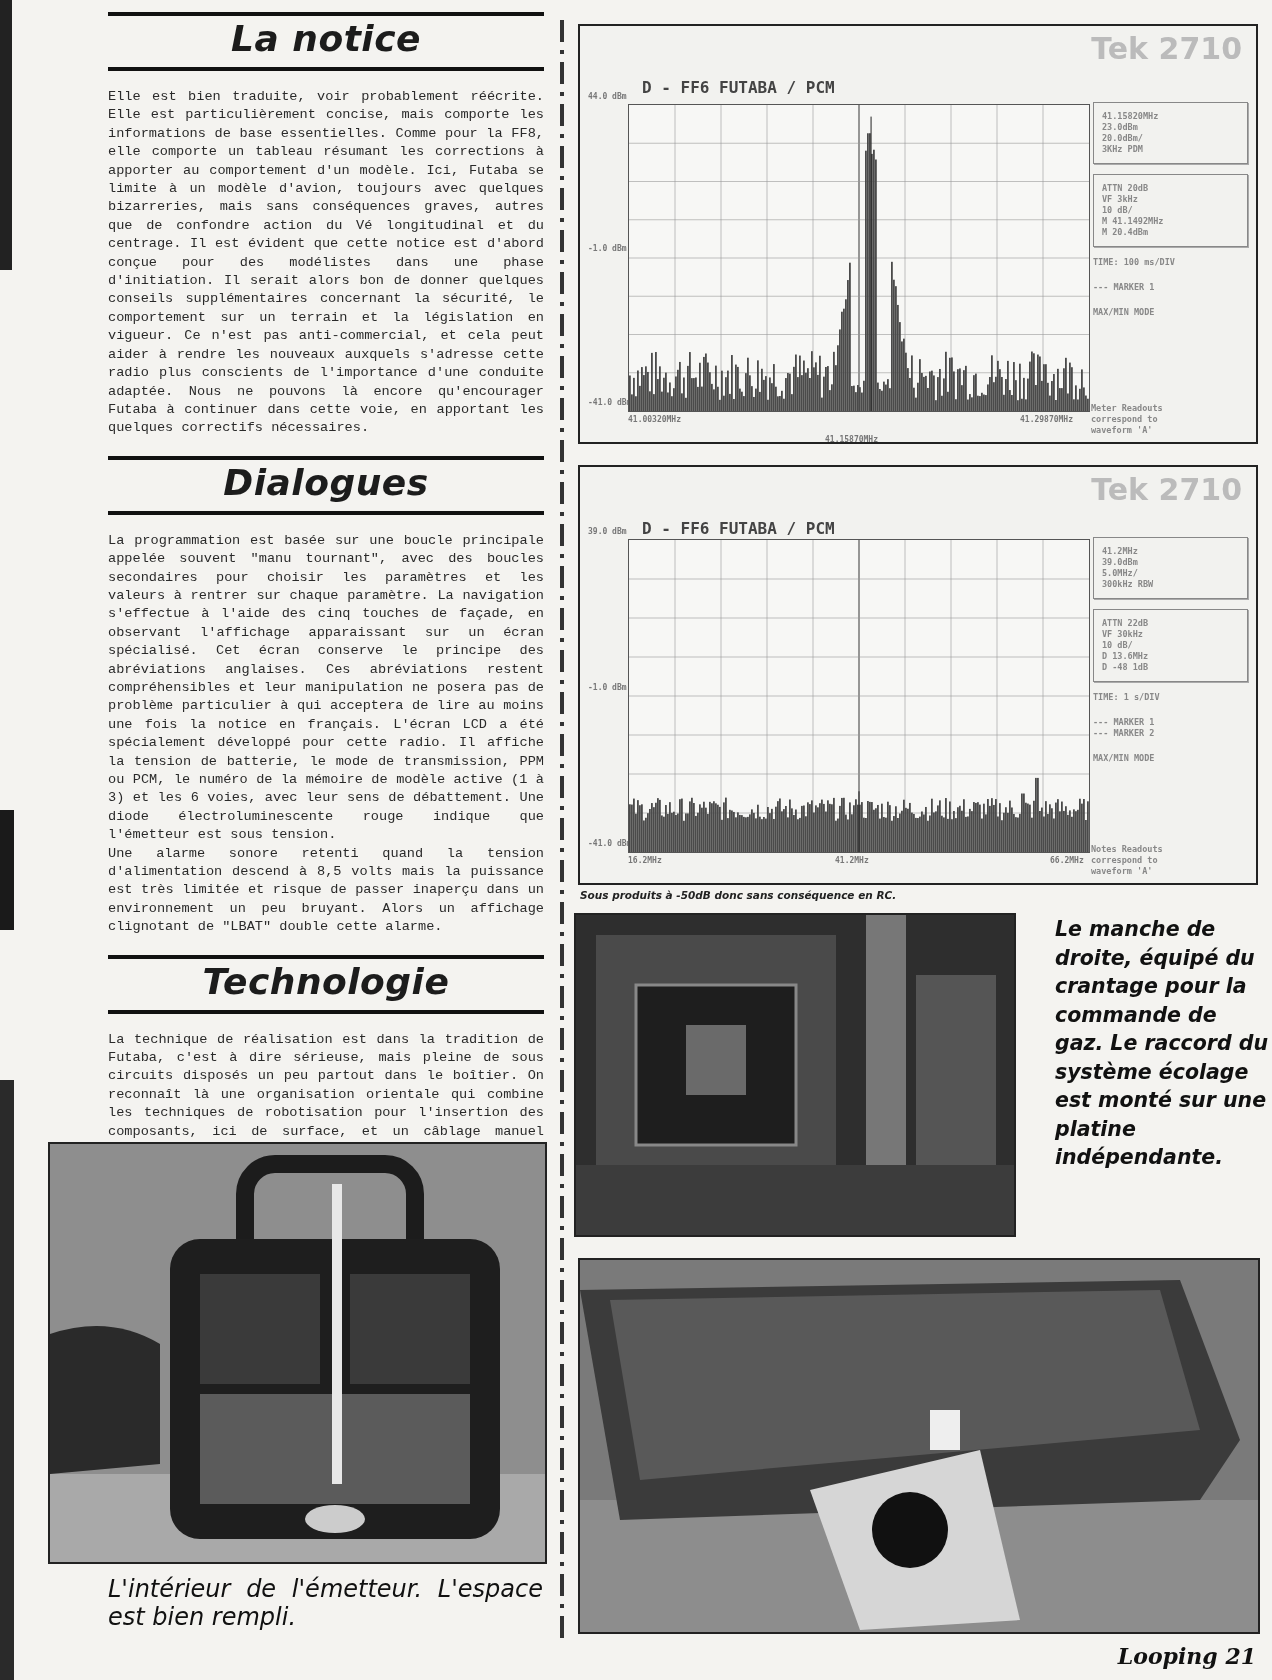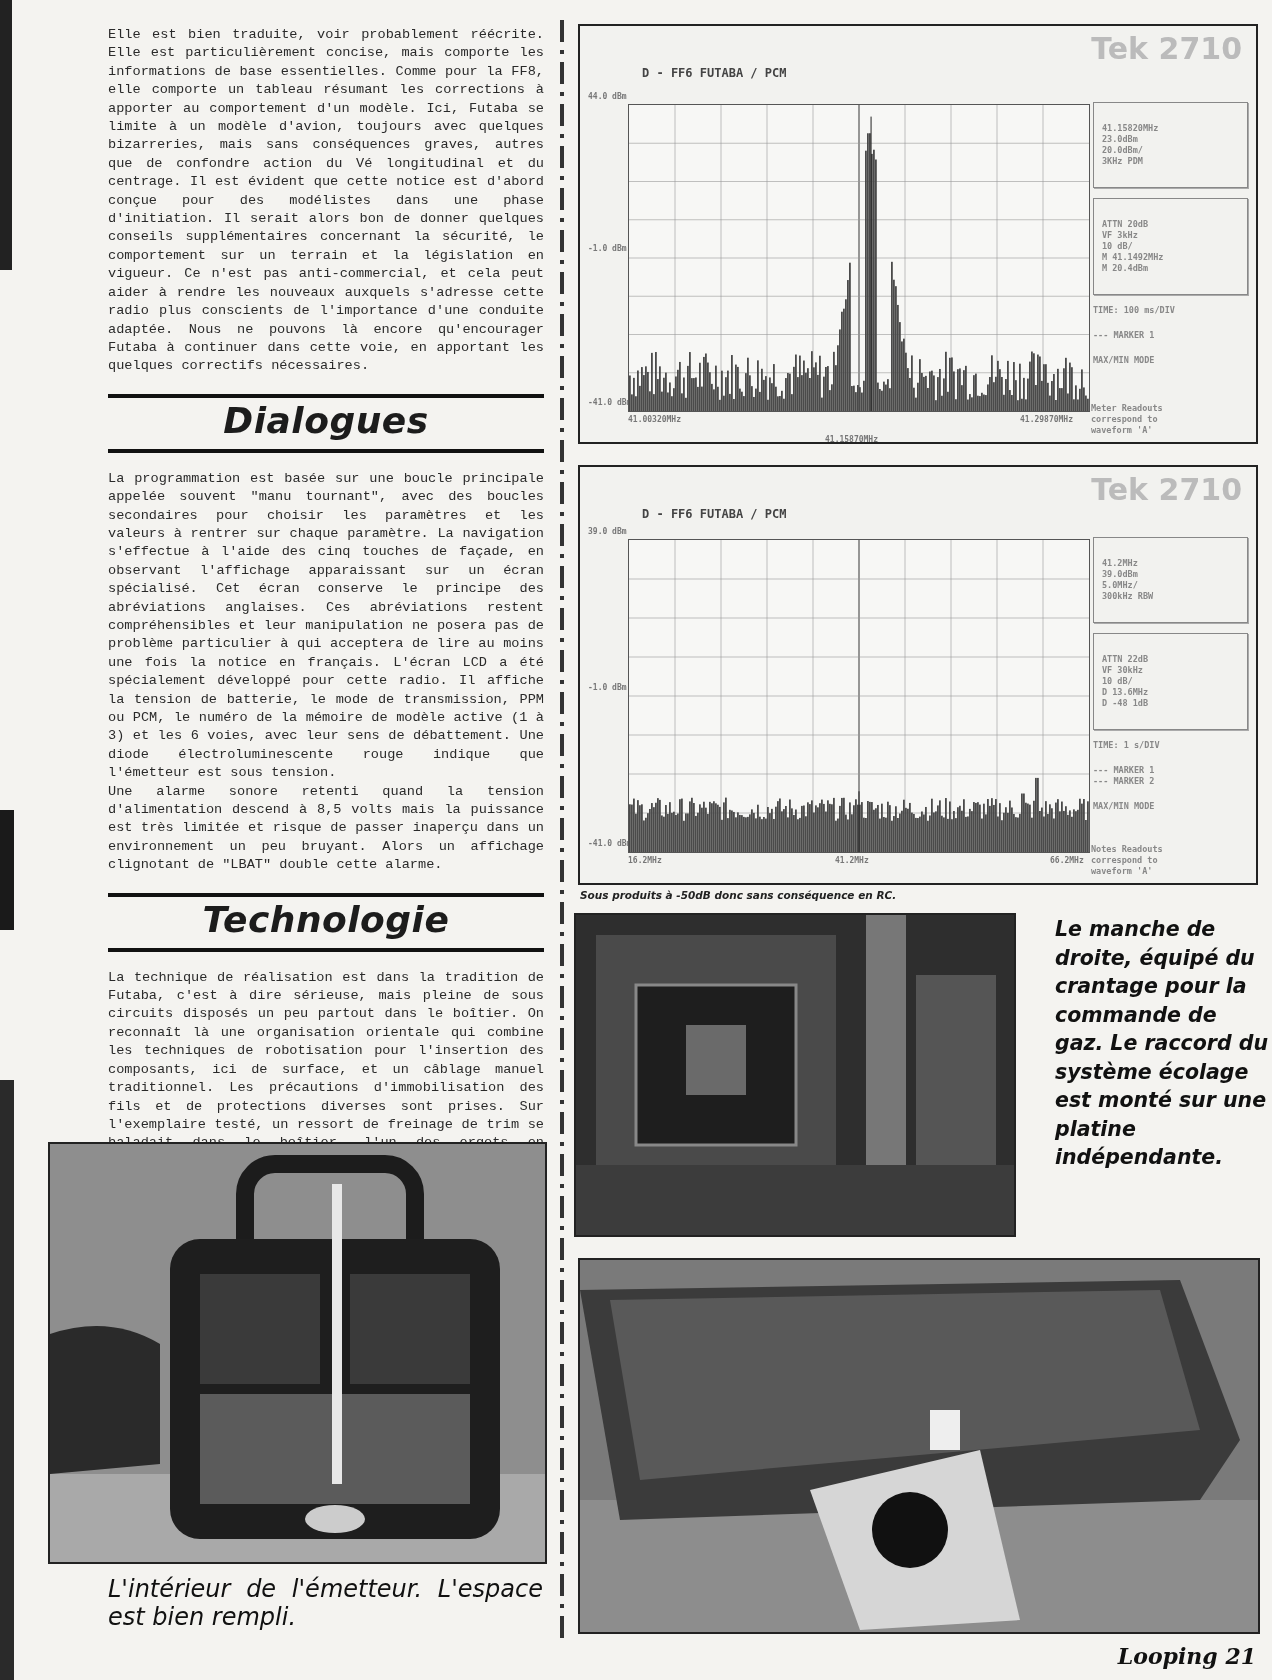--- a/index.html
+++ b/index.html
@@ -17,42 +17,47 @@
   .body-text{font-size:13.6px;line-height:18.4px;text-align:justify;margin:14px 0 18px 0;color:#2a2a2a;font-family:Liberation Mono, monospace;}
   .body-text p{margin:0;}
   .divider{position:absolute;left:560px;top:20px;width:4px;height:1620px;background:repeating-linear-gradient(#333 0 22px,transparent 22px 30px,#333 30px 34px,transparent 34px 42px);}
   .photo{position:absolute;background:#3a3a3a;overflow:hidden;border:2px solid #222;}
   .photo svg{width:100%;height:100%;display:block;}
   .caption-left{position:absolute;left:108px;top:1575px;width:435px;font-family:"DejaVu Sans",sans-serif;font-style:italic;font-size:24px;line-height:28px;text-align:justify;color:#111;}
   .caption-right{position:absolute;left:1055px;top:915px;width:215px;font-family:"DejaVu Sans",sans-serif;font-style:italic;font-weight:bold;font-size:20.5px;line-height:28.5px;color:#111;}
   .caption-chart{position:absolute;left:580px;top:889px;font-family:"DejaVu Sans",sans-serif;font-style:italic;font-weight:bold;font-size:10.5px;color:#222;}
   .folio{position:absolute;right:16px;top:1643px;font-family:"DejaVu Serif",serif;font-weight:bold;font-style:italic;font-size:22px;color:#111;}
   .scope{position:absolute;border:2px solid #222;background:#f2f2ef;font-family:"DejaVu Sans Mono",monospace;color:#777;font-weight:bold;}
-  .scope .title{position:absolute;left:62px;top:40px;font-size:12px;color:#444;}
+  .scope .title{position:absolute;left:62px;top:52px;font-size:16px;color:#444;}
   .scope .tek{position:absolute;right:14px;top:6px;font-size:30px;color:#bbb;text-align:center;line-height:34px;font-family:"DejaVu Sans",sans-serif;}
   .scope .ylab{position:absolute;font-size:8px;color:#777;line-height:9px;}
   .scope .xlab{position:absolute;font-size:8px;color:#777;}
   .scope .plot{position:absolute;background:#f7f7f5;border:1px solid #555;}
   .scope .plot svg{width:100%;height:100%;display:block;}
   .scope .panel{position:absolute;right:8px;width:155px;font-size:8.5px;color:#888;line-height:11px;}
-  .scope .box{border:1px solid #888;padding:20px 8px;margin-bottom:10px;box-shadow:1px 1px 0 #aaa;}
+  .scope .box{border:1px solid #888;padding:8px 8px;margin-bottom:10px;box-shadow:1px 1px 0 #aaa;}
   .scope .line{white-space:pre;}
   .scope .gap{height:14px;}
   .scope .note{position:absolute;right:20px;bottom:6px;font-size:8.5px;color:#888;line-height:11px;width:145px;}
 </style>
 </head>
 <body>
 
 <div class="binding">
     <div class="b1"></div>
     <div class="b2"></div>
     <div class="b3"></div>
   </div>
 
 <div class="col-left">
+  <div class="sec-head">
+    <div class="rule top"></div>
+    <h2>La notice</h2>
+    <div class="rule bot"></div>
+  </div>
   <div class="body-text">
     <p>Elle est bien traduite, voir probablement réécrite. Elle est particulièrement concise, mais comporte les informations de base essentielles. Comme pour la FF8, elle comporte un tableau résumant les corrections à apporter au comportement d'un modèle. Ici, Futaba se limite à un modèle d'avion, toujours avec quelques bizarreries, mais sans conséquences graves, autres que de confondre action du Vé longitudinal et du centrage. Il est évident que cette notice est d'abord conçue pour des modélistes dans une phase d'initiation. Il serait alors bon de donner quelques conseils supplémentaires concernant la sécurité, le comportement sur un terrain et la législation en vigueur. Ce n'est pas anti-commercial, et cela peut aider à rendre les nouveaux auxquels s'adresse cette radio plus conscients de l'importance d'une conduite adaptée. Nous ne pouvons là encore qu'encourager Futaba à continuer dans cette voie, en apportant les quelques correctifs nécessaires.</p>
   </div>
 
   <div class="sec-head">
     <div class="rule top"></div>
     <h2>Dialogues</h2>
     <div class="rule bot"></div>
   </div>
   <div class="body-text">

